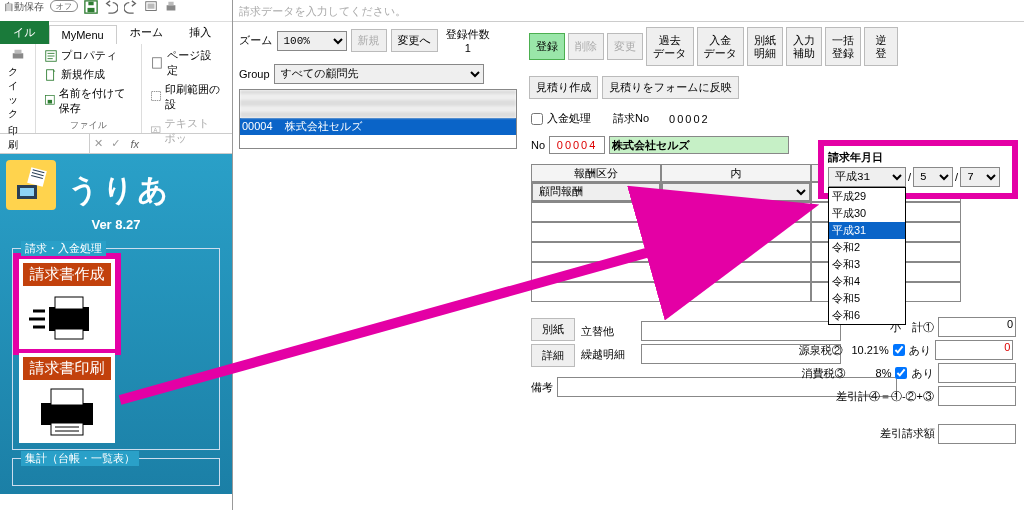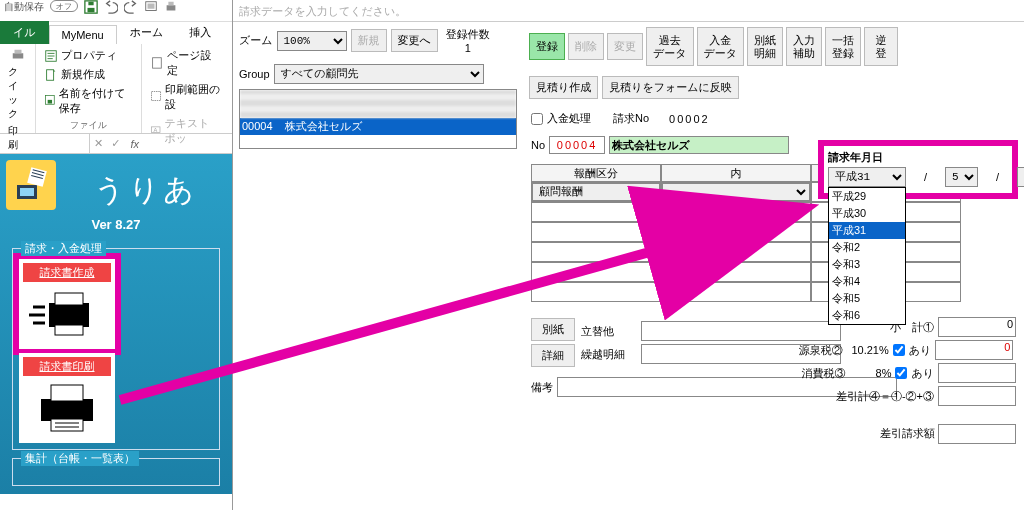--- a/index.html
+++ b/index.html
@@ -18,28 +18,28 @@
   .small-icon { width: 14px; height: 14px; display: inline-block; }
   .group-label { position: absolute; bottom: 1px; left: 50%; transform: translateX(-50%); font-size: 9px; color: #666; }
   .formula-bar { height: 20px; border-bottom: 1px solid #ccc; display: flex; align-items: center; }
   .cellref { width: 90px; border-right: 1px solid #ccc; height: 100%; padding: 0 4px; display: flex; align-items: center; }
   .fx { padding: 0 6px; font-style: italic; color: #666; }
 
   .left-pane { position: absolute; top: 0; bottom: 0; left: 0; width: 232px; overflow: hidden; }
   .right-pane { position: absolute; top: 0; bottom: 0; left: 232px; right: 0; border-left: 1px solid #999; background: #fff; overflow: hidden; }
 
   .app-panel { background: linear-gradient(#2aa0c8, #1b7fa6); color: #fff; padding: 8px 8px 12px 8px; }
-  .app-title { font-size: 30px; font-weight: normal; letter-spacing: 4px; margin: 8px 0 2px 60px; text-align: center; }
+  .app-title { font-size: 30px; font-weight: bold; letter-spacing: 4px; margin: 8px 0 2px 60px; }
   .app-ver { text-align: center; font-size: 13px; font-weight: bold; margin-top: 6px; }
   .app-logo { position: absolute; width: 50px; height: 50px; background: #ffd34d; border-radius: 4px; display: flex; align-items: center; justify-content: center; }
   .app-logo svg { width: 40px; height: 40px; }
   .fieldset { border: 1px solid #cde; margin: 8px 4px; padding: 8px 4px 4px 4px; position: relative; }
   .fieldset .legend { position: absolute; top: -8px; left: 8px; background: linear-gradient(#2aa0c8, #2aa0c8); padding: 0 4px; font-size: 11px; color: #fff; }
   .btn-card { width: 96px; height: 90px; background: #fff; color: #000; text-align: center; padding: 4px; margin: 2px; display: inline-block; vertical-align: top; }
-  .btn-card .label { background: #ef4444; color: #fff; font-size: 11px; padding: 2px; margin-bottom: 3px; text-decoration: underline; }
+  .btn-card .label { background: #c2410c; color: #fff; font-size: 15px; padding: 2px; margin-bottom: 3px; }
   .btn-card .picto { width: 80px; height: 56px; margin: 0 auto; display: flex; align-items: center; justify-content: center; }
   .highlight-magenta { outline: 6px solid #e400a5; }
 
   .placeholder-bar { color: #aaa; font-size: 11px; padding: 4px 6px; border-bottom: 1px solid #ccc; height: 22px; }
   .toolbar { display: flex; align-items: center; gap: 4px; padding: 5px 6px; }
   .btn { background: #efefef; border: 1px solid #bbb; padding: 3px 6px; font-size: 11px; cursor: pointer; }
   .btn.tall { padding: 6px 6px; min-width: 34px; text-align: center; line-height: 1.15; }
   .btn.green { background: #9ae6a9; border-color: #4caf50; }
   .combo { border: 1px solid #888; height: 20px; font-size: 11px; padding: 0 2px; font-family: Liberation Mono, monospace; }
   .list { border: 1px solid #888; background: #fff; height: 60px; overflow: hidden; margin: 0 6px; }
@@ -52,21 +52,21 @@
   .txt { border: 1px solid #888; height: 18px; padding: 0 2px; font-size: 11px; }
   .ro-green { background: #c6f0c6; }
   .cell { border: 1px solid #888; height: 20px; }
   .right { text-align: right; }
   .tbl { display: grid; gap: 0; }
   .tbl .h { border: 1px solid #888; background: #f4f4f4; text-align: center; font-size: 11px; height: 18px; line-height: 16px; }
   .tbl .c { border: 1px solid #888; height: 20px; }
 
   .era-box { position: absolute; top: 140px; right: 6px; width: 200px; border: 6px solid #e400a5; background: #fff; padding: 4px 4px 6px 4px; z-index: 5; }
   .era-box .hdr { font-size: 11px; margin-bottom: 2px; font-weight: bold; }
-  .era-box .selrow { display: flex; align-items: center; gap: 18px; }
+  .era-box .selrow { display: flex; align-items: center; gap: 2px; }
   .era-box .dd { position: relative; }
   .era-box .dd-list { position: absolute; top: 20px; left: 0; width: 78px; border: 1px solid #000; background: #fff; z-index: 6; }
   .era-box .dd-list .opt { padding: 1px 3px; font-size: 11px; }
   .era-box .dd-list .opt.sel { background: #0a64c8; color: #fff; }
 
   .arrow { position: absolute; z-index: 4; pointer-events: none; }
 
   .vstack { display:flex; flex-direction:column; align-items:center; }
 </style>
 </head>

